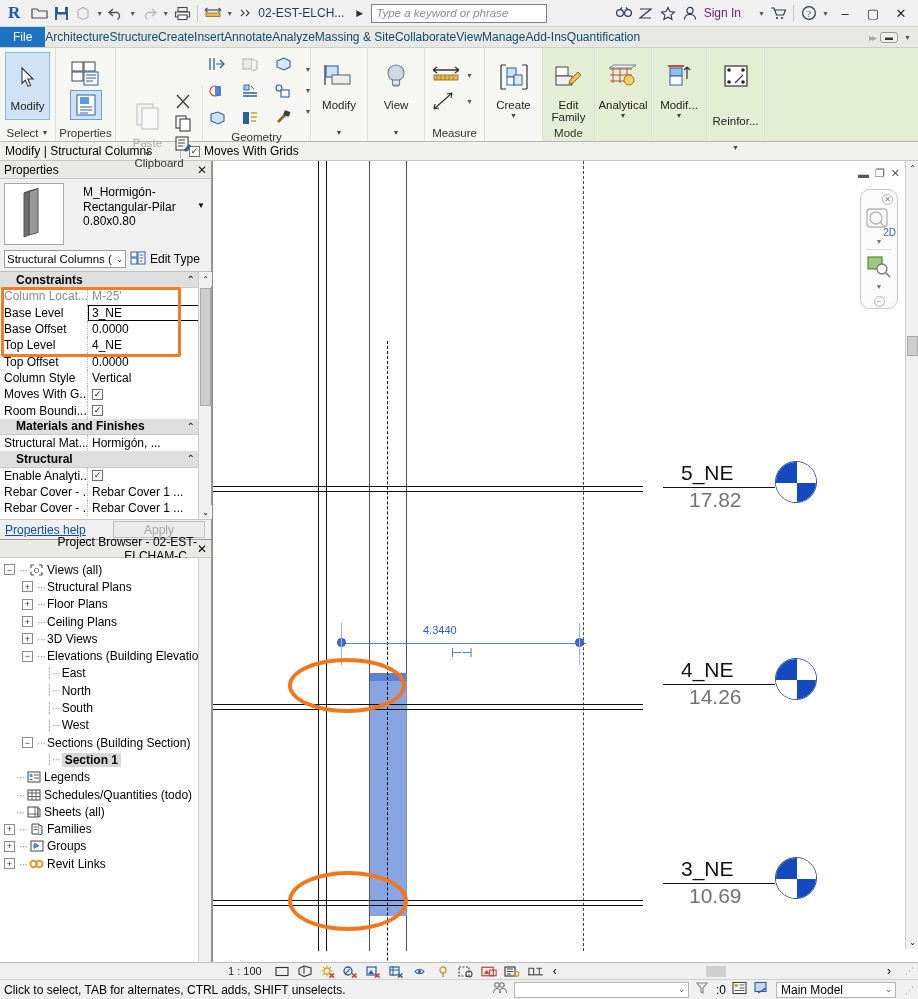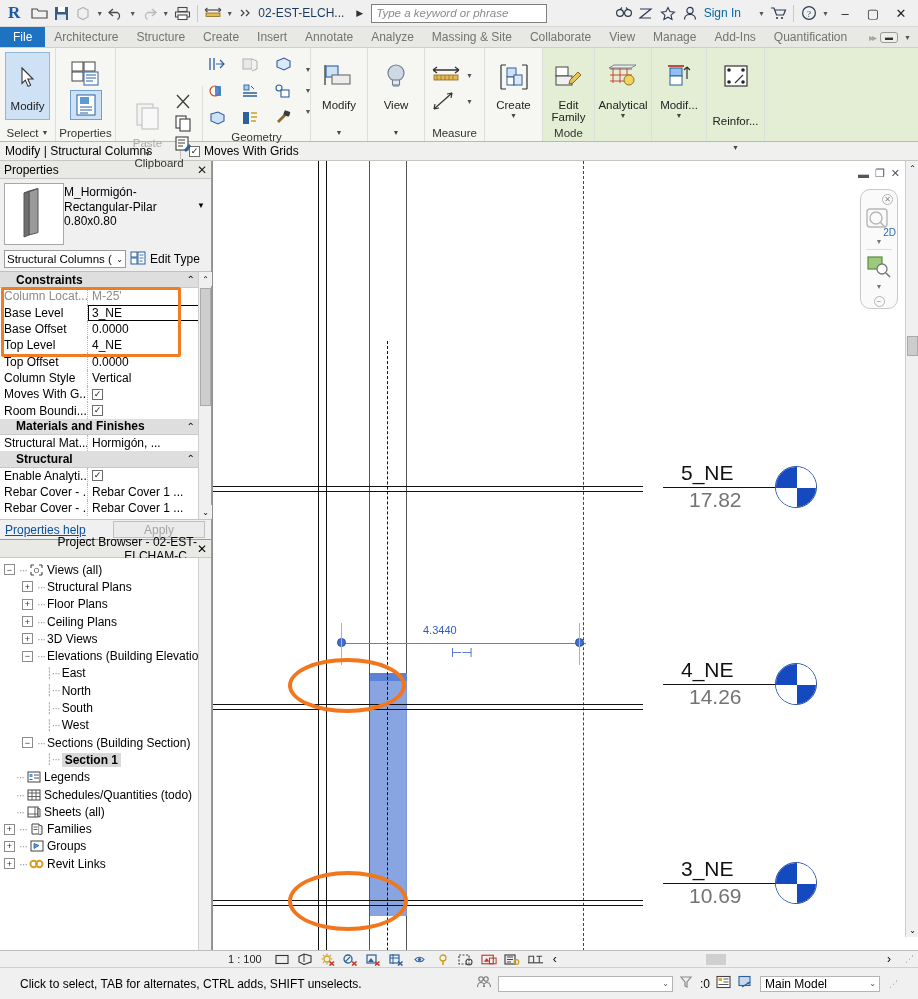--- a/index.html
+++ b/index.html
@@ -28,29 +28,29 @@
   .qat-btn svg { display:block; }
   .caret { font-size: 7px; color:#555; width:9px; text-align:center; }
   .qat-sep { width:1px; height:17px; background:#c8c8c8; margin:0 3px; }
   .doc-title { font-size: 12px; color:#1a3a5c; white-space:nowrap; }
   .doc-arrow { font-size: 9px; color:#333; margin: 0 6px 0 10px; }
   .search-box {
     width: 176px; height: 19px; border:1px solid #808080; background:#fff;
     font-style: italic; color:#8a8a8a; font-size:11.5px; padding: 0 4px; line-height:17px;
   }
   .tb-right { margin-left:auto; display:flex; align-items:center; gap:2px; }
-  .signin { font-size:12px; color:#0369a1; margin-left:2px; margin-right:14px; }
+  .signin { font-size:12px; color:#701a75; margin-left:2px; margin-right:14px; }
   .wbtn { width:26px;height:21px;display:flex;align-items:center;justify-content:center;font-size:13px;color:#222;}
 
   
   .ribbon-tabs {
     height: 21px; background:#e8e8e4; display:flex; align-items:stretch; flex:none;
     border-bottom:1px solid #cfcfc8; font-size:12px;
   }
-  .rtab { padding: 0 9px; display:flex; align-items:center; color:#737373; white-space:nowrap; }
+  .rtab { padding: 0 0; display:flex; align-items:center; color:#0c4a6e; white-space:nowrap; }
   .rtab.file { background:#1d72c2; color:#fff; padding: 0 13px; }
   .rtab-extra { display:flex; align-items:center; margin-left:auto; padding-right:6px; gap:5px; }
   .dblarrow { color:#a7a79e; font-size:10px; letter-spacing:-2px; }
   .minipanel { border:1px solid #9b9b95; border-radius:3px; padding:0 4px; font-size:8px; background:#eeeeea; color:#333;}
 
   
   .ribbon {
     height: 94px; background:#f6f6f3; display:flex; align-items:stretch; flex:none;
     border-bottom:1px solid #b9b9b0;
   }
@@ -89,21 +89,21 @@
   .leftcol { width:212px; display:flex; flex-direction:column; border-right:1px solid #9a9a9a; background:#f0f0f0; }
   .canvaswrap { flex:1; position:relative; background:#ffffff; border-left:1px solid #8f8f8f; overflow:hidden; }
 
   
   .pal-header {
     height:18px; background:#e9e9e6; border-bottom:1px solid #c8c8c2;
     display:flex; align-items:center; padding:0 4px; font-size:12px;
   }
   .pal-header .x { margin-left:auto; font-size:12px; color:#222; }
   .props { display:flex; flex-direction:column; background:#f0f0f0; }
-  .type-sel { display:flex; padding:4px 4px 2px; gap:0; background:#f0f0f0; }
+  .type-sel { display:flex; padding:4px 4px 2px; gap:19px; background:#f0f0f0; }
   .type-thumb { width:60px;height:62px;border:1px solid #a8a8a8;background:#fff; display:flex;align-items:center;justify-content:center;}
   .type-name { flex:1; font-size:12px; line-height:14.5px; display:flex; align-items:flex-start; padding-top:2px; }
   .type-name span { flex:1; }
   .type-caret { width:12px; display:flex; align-items:flex-start; justify-content:center; padding-top:18px; font-size:8px; }
   .cat-row { display:flex; align-items:center; gap:4px; padding:3px 4px 3px 4px; }
   .cat-combo {
     flex:0 0 122px; height:18px; border:1px solid #9a9a9a; background:#fff; font-size:11.5px;
     display:flex; align-items:center; padding:0 2px;
   }
   .cat-combo .cc-txt { flex:1; overflow:hidden; white-space:nowrap; }
@@ -159,21 +159,21 @@
   .cv-scroll-r { position:absolute; right:0; top:0; bottom:13px; width:13px; background:#f0f0f0; border-left:1px solid #ccc;}
   .cv-ctrl { position:absolute; right:18px; top:6px; display:flex; gap:6px; color:#555; font-size:11px; align-items:center;}
   .nav-wheel {
     position:absolute; right:20px; top:28px; width:38px; height:120px; border:1px solid #c9c9c9; border-radius:10px;
     background:#fafafa; display:flex; flex-direction:column; align-items:center; padding-top:4px; gap:2px;
   }
   .nw-dot { width:11px;height:11px;border:1px solid #b5b5b5;border-radius:50%;color:#888;font-size:8px;display:flex;align-items:center;justify-content:center;}
   .nw-div { width:26px; height:1px; background:#ddd; margin:2px 0;}
   .nw-car { font-size:7px; color:#777; }
 
-  .lvl { position:absolute; display:flex; align-items:center; }
+  .lvl { position:absolute; display:flex; }
   .lvl-txtwrap { position:relative; width:112px; height:52px; }
   .lvl-name { position:absolute; left:18px; top:0px; font-size:21px; font-family:"Liberation Sans", sans-serif; color:#111; }
   .lvl-val  { position:absolute; left:26px; top:27px; font-size:21px; color:#737373; }
   .lvl-line { position:absolute; left:0; top:26px; width:112px; height:1.4px; background:#111; }
   .lvl-bub { width:42px; height:42px; border-radius:50%; border:1px solid #2b4fa8; overflow:hidden; position:relative; flex:none; }
   .q { position:absolute; width:21px; height:21px; }
   .q.b { background:#1449c0; } .q.w { background:#fff; }
 
   .gridline-h { position:absolute; height:0; border-top:1.6px solid #111; }
   .gridline-h.double::after { content:""; position:absolute; left:0; right:0; top:4px; border-top:1.4px solid #111; }
@@ -195,22 +195,22 @@
   
   .viewbar {
     height:17px; background:#f0f0f0; border-top:1px solid #bdbdbd; display:flex; align-items:center;
     font-size:11px; padding-left:4px; gap:6px; flex:none;
   }
   .vb-scale { color:#222; padding:0 6px; }
   .vb-ic { display:flex; align-items:center; justify-content:center; width:17px; height:14px; }
   .vb-track { flex:1; height:11px; background:#f0f0f0; position:relative; margin:0 4px; }
   .vb-thumb { position:absolute; left:45%; width:20px; top:0; bottom:0; background:#cfcfcf; }
   .statusbar {
-    height:32px; background:#f0f0f0; border-top:1px solid #cfcfcf; display:flex; align-items:center;
-    font-size:12px; padding: 0 20px; flex:none;
+    height:20px; background:#f0f0f0; border-top:1px solid #cfcfcf; display:flex; align-items:center;
+    font-size:12px; padding: 0 4px; flex:none;
   }
   .sb-combo { width:175px; height:16px; border:1px solid #b4b4b4; background:#fff; display:flex; align-items:center; }
   .sb-combo .car { margin-left:auto; font-size:8px; padding-right:3px; color:#555;}
   .sb-model { width:120px; height:16px; border:1px solid #b4b4b4; background:#fff; display:flex; align-items:center;
               padding-left:4px; font-size:12px;}
   .sb-model .car { margin-left:auto; font-size:8px; padding-right:3px; color:#555;}
   .grip { color:#9a9a9a; font-size:9px; padding-left:3px; }
 </style>
 </head>
 <body>

